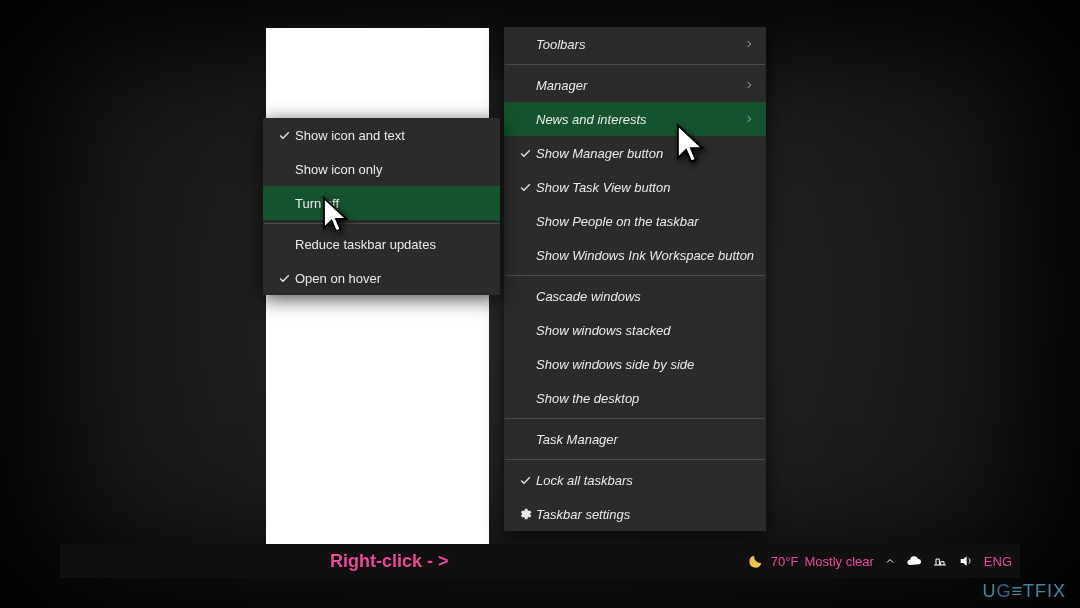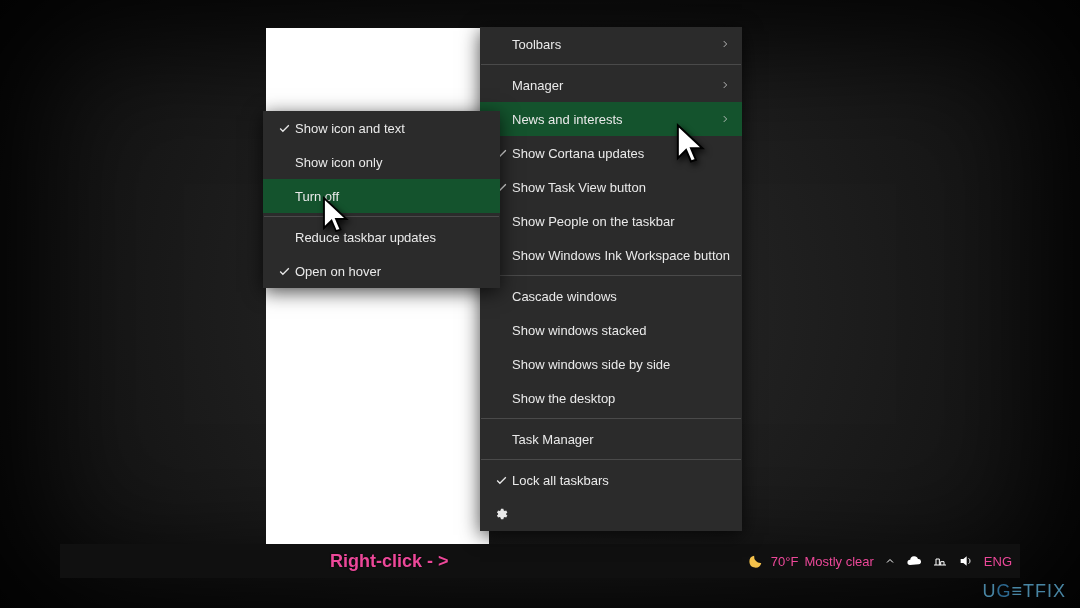--- a/index.html
+++ b/index.html
@@ -31,29 +31,30 @@
 
   .submenu, .mainmenu {
     position: absolute;
     background: #2b2b2b;
     color: #eaeaea;
     font-size: 13px;
     box-shadow: 0 4px 18px rgba(0,0,0,0.7);
   }
   .submenu {
     left: 263px;
-    top: 111px;
+    top: 118px;
     width: 237px;
     z-index: 5;
   }
   .mainmenu {
-    left: 480px;
+    left: 504px;
     top: 27px;
     width: 262px;
     z-index: 4;
+    font-style: italic;
   }
 
   .menu-item {
     display: flex;
     align-items: center;
     height: 34px;
     padding: 0 12px 0 10px;
     position: relative;
     cursor: default;
   }
@@ -167,21 +168,21 @@
       <span class="arrow-col"><svg width="10" height="10" viewBox="0 0 24 24">
           <path fill="none" stroke="#d0d0d0" stroke-width="2" d="M9 5l7 7-7 7"></path>
         </svg></span>
     </div>
     <div class="menu-item">
       <span class="check-col check-mark">
         <svg width="13" height="13" viewBox="0 0 24 24">
           <path fill="none" stroke="#e8e8e8" stroke-width="2.4" d="M4 12l5 5L20 6"></path>
         </svg>
       </span>
-      <span class="label-col">Show Cortana updates</span>
+      <span class="label-col">Show Manager button</span>
     </div>
     <div class="menu-item">
       <span class="check-col check-mark">
         <svg width="13" height="13" viewBox="0 0 24 24">
           <path fill="none" stroke="#e8e8e8" stroke-width="2.4" d="M4 12l5 5L20 6"></path>
         </svg>
       </span>
       <span class="label-col">Show Task View button</span>
     </div>
     <div class="menu-item">
@@ -222,20 +223,21 @@
         </svg>
       </span>
       <span class="label-col">Lock all taskbars</span>
     </div>
     <div class="menu-item">
       <span class="check-col gear-icon">
         <svg width="14" height="14" viewBox="0 0 24 24">
           <path fill="#e8e8e8" d="M12 8a4 4 0 1 0 0 8 4 4 0 0 0 0-8zm9 4a7 7 0 0 0-.1-1l2-1.6-2-3.4-2.4 1a7 7 0 0 0-1.7-1L16 3h-4l-.8 2.9a7 7 0 0 0-1.7 1l-2.4-1-2 3.4L7 11a7 7 0 0 0 0 2l-2 1.6 2 3.4 2.4-1a7 7 0 0 0 1.7 1L12 21h4l.8-2.9a7 7 0 0 0 1.7-1l2.4 1 2-3.4-2-1.6c.1-.3.1-.7.1-1z"></path>
         </svg>
       </span>
+      <span class="label-col">Taskbar settings</span>
     </div>
   </div>
 
 <div class="submenu" id="submenu">
     <div class="menu-item">
       <span class="check-col check-mark">
         <svg width="13" height="13" viewBox="0 0 24 24">
           <path fill="none" stroke="#e8e8e8" stroke-width="2.4" d="M4 12l5 5L20 6"></path>
         </svg>
       </span>

